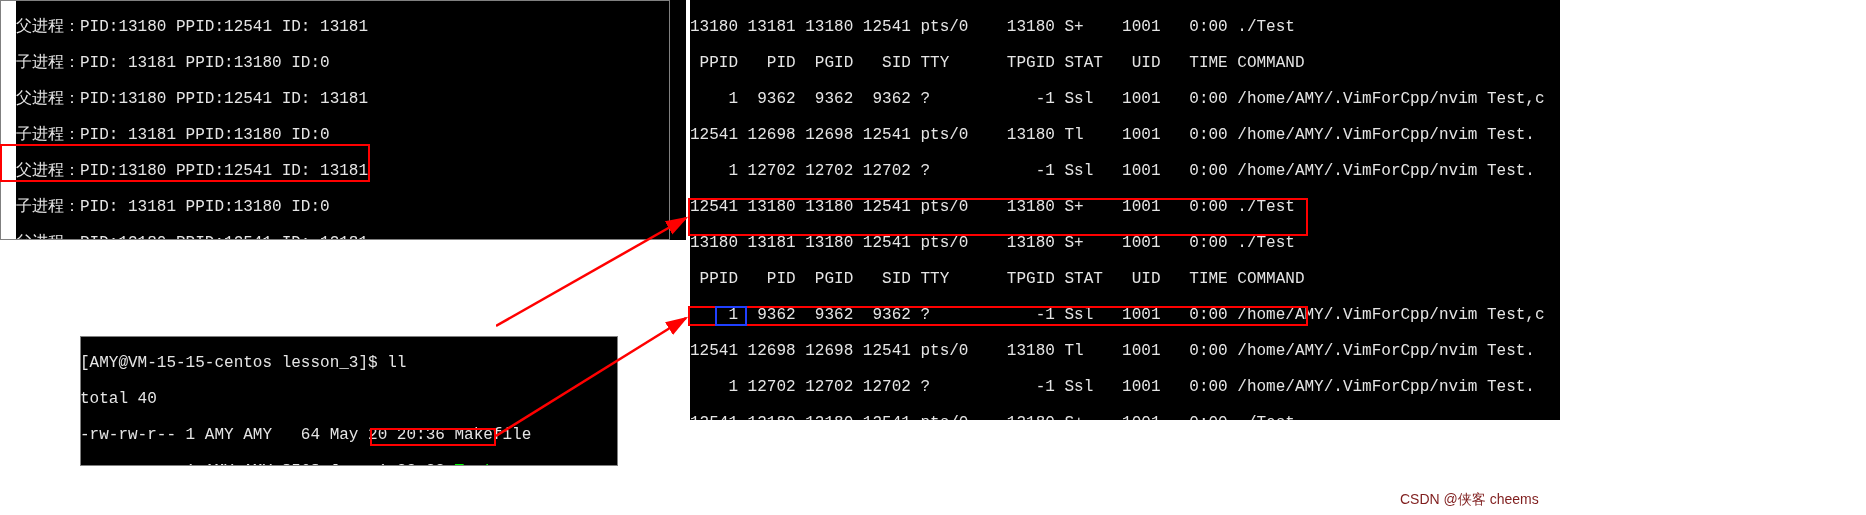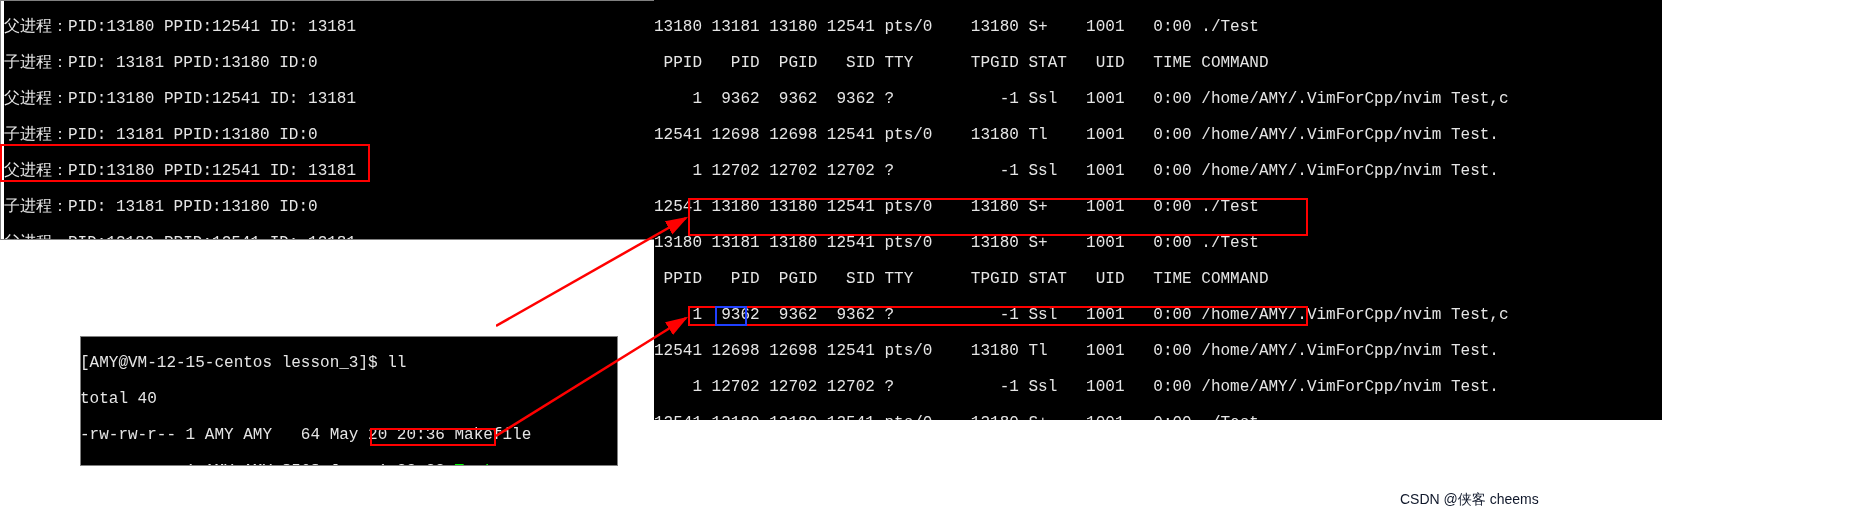--- a/index.html
+++ b/index.html
@@ -17,57 +17,57 @@
     color: #e5e5e5;
     white-space: pre;
     position: absolute;
     overflow: hidden;
   }
   .green { color: #00ff00; font-weight: bold; }
   .hl-box { position:absolute; border:2px solid #ff0000; pointer-events:none; }
   .hl-box-blue { position:absolute; border:2px solid #2040ff; pointer-events:none; }
   .grey-box { position:absolute; border:1px solid #808080; pointer-events:none; }
   .arrow { position:absolute; pointer-events:none; }
-  .watermark { position:absolute; color:#0f172a; font-family:sans-serif; font-size:14px; }
+  .watermark { position:absolute; color:#7f1d1d; font-family:sans-serif; font-size:14px; }
   .line { display:block; }
 </style>
 </head>
 <body>
 
-<div class="term" style="left:4px;top:0;width:670px;height:240px;">
+<div class="term" style="left:16px;top:0;width:670px;height:240px;">
 <span class="line">父进程：PID:13180 PPID:12541 ID: 13181</span>
 <span class="line">子进程：PID: 13181 PPID:13180 ID:0</span>
 <span class="line">父进程：PID:13180 PPID:12541 ID: 13181</span>
 <span class="line">子进程：PID: 13181 PPID:13180 ID:0</span>
 <span class="line">父进程：PID:13180 PPID:12541 ID: 13181</span>
 <span class="line">子进程：PID: 13181 PPID:13180 ID:0</span>
 <span class="line">父进程：PID:13180 PPID:12541 ID: 13181</span>
 
 
 
 
 
 
 </div>
 
 <div class="grey-box" style="left:0;top:0;width:670px;height:240px;"></div>
 
 <div class="term" style="left:80px;top:336px;width:538px;height:130px;">
-<span class="line"><span>[AMY@VM-12-15-centos lesson_3]$ </span><span>ll</span></span>
+<span class="line"><span>[AMY@VM-15-15-centos lesson_3]$ </span><span>ll</span></span>
 <span class="line">total 40</span>
 <span class="line">-rw-rw-r-- 1 AMY AMY   64 May 20 20:36 Makefile</span>
 <span class="line"><span>-rwxrwxr-x 1 AMY AMY 8568 Jun  1 22:22 </span><span class="green">Test</span></span>
 
 
 
 </div>
 
 <div class="grey-box" style="left:80px;top:336px;width:538px;height:130px;"></div>
 
-<div class="term" style="left:654px;top:0;width:1008px;height:420px;">
+<div class="term" style="left:690px;top:0;width:870px;height:420px;">
 <span class="line">13180 13181 13180 12541 pts/0    13180 S+    1001   0:00 ./Test</span>
 <span class="line"> PPID   PID  PGID   SID TTY      TPGID STAT   UID   TIME COMMAND</span>
 <span class="line">    1  9362  9362  9362 ?           -1 Ssl   1001   0:00 /home/AMY/.VimForCpp/nvim Test,c</span>
 <span class="line">12541 12698 12698 12541 pts/0    13180 Tl    1001   0:00 /home/AMY/.VimForCpp/nvim Test.</span>
 <span class="line">    1 12702 12702 12702 ?           -1 Ssl   1001   0:00 /home/AMY/.VimForCpp/nvim Test.</span>
 <span class="line">12541 13180 13180 12541 pts/0    13180 S+    1001   0:00 ./Test</span>
 <span class="line">13180 13181 13180 12541 pts/0    13180 S+    1001   0:00 ./Test</span>
 <span class="line"> PPID   PID  PGID   SID TTY      TPGID STAT   UID   TIME COMMAND</span>
 <span class="line">    1  9362  9362  9362 ?           -1 Ssl   1001   0:00 /home/AMY/.VimForCpp/nvim Test,c</span>
 <span class="line">12541 12698 12698 12541 pts/0    13180 Tl    1001   0:00 /home/AMY/.VimForCpp/nvim Test.</span>

